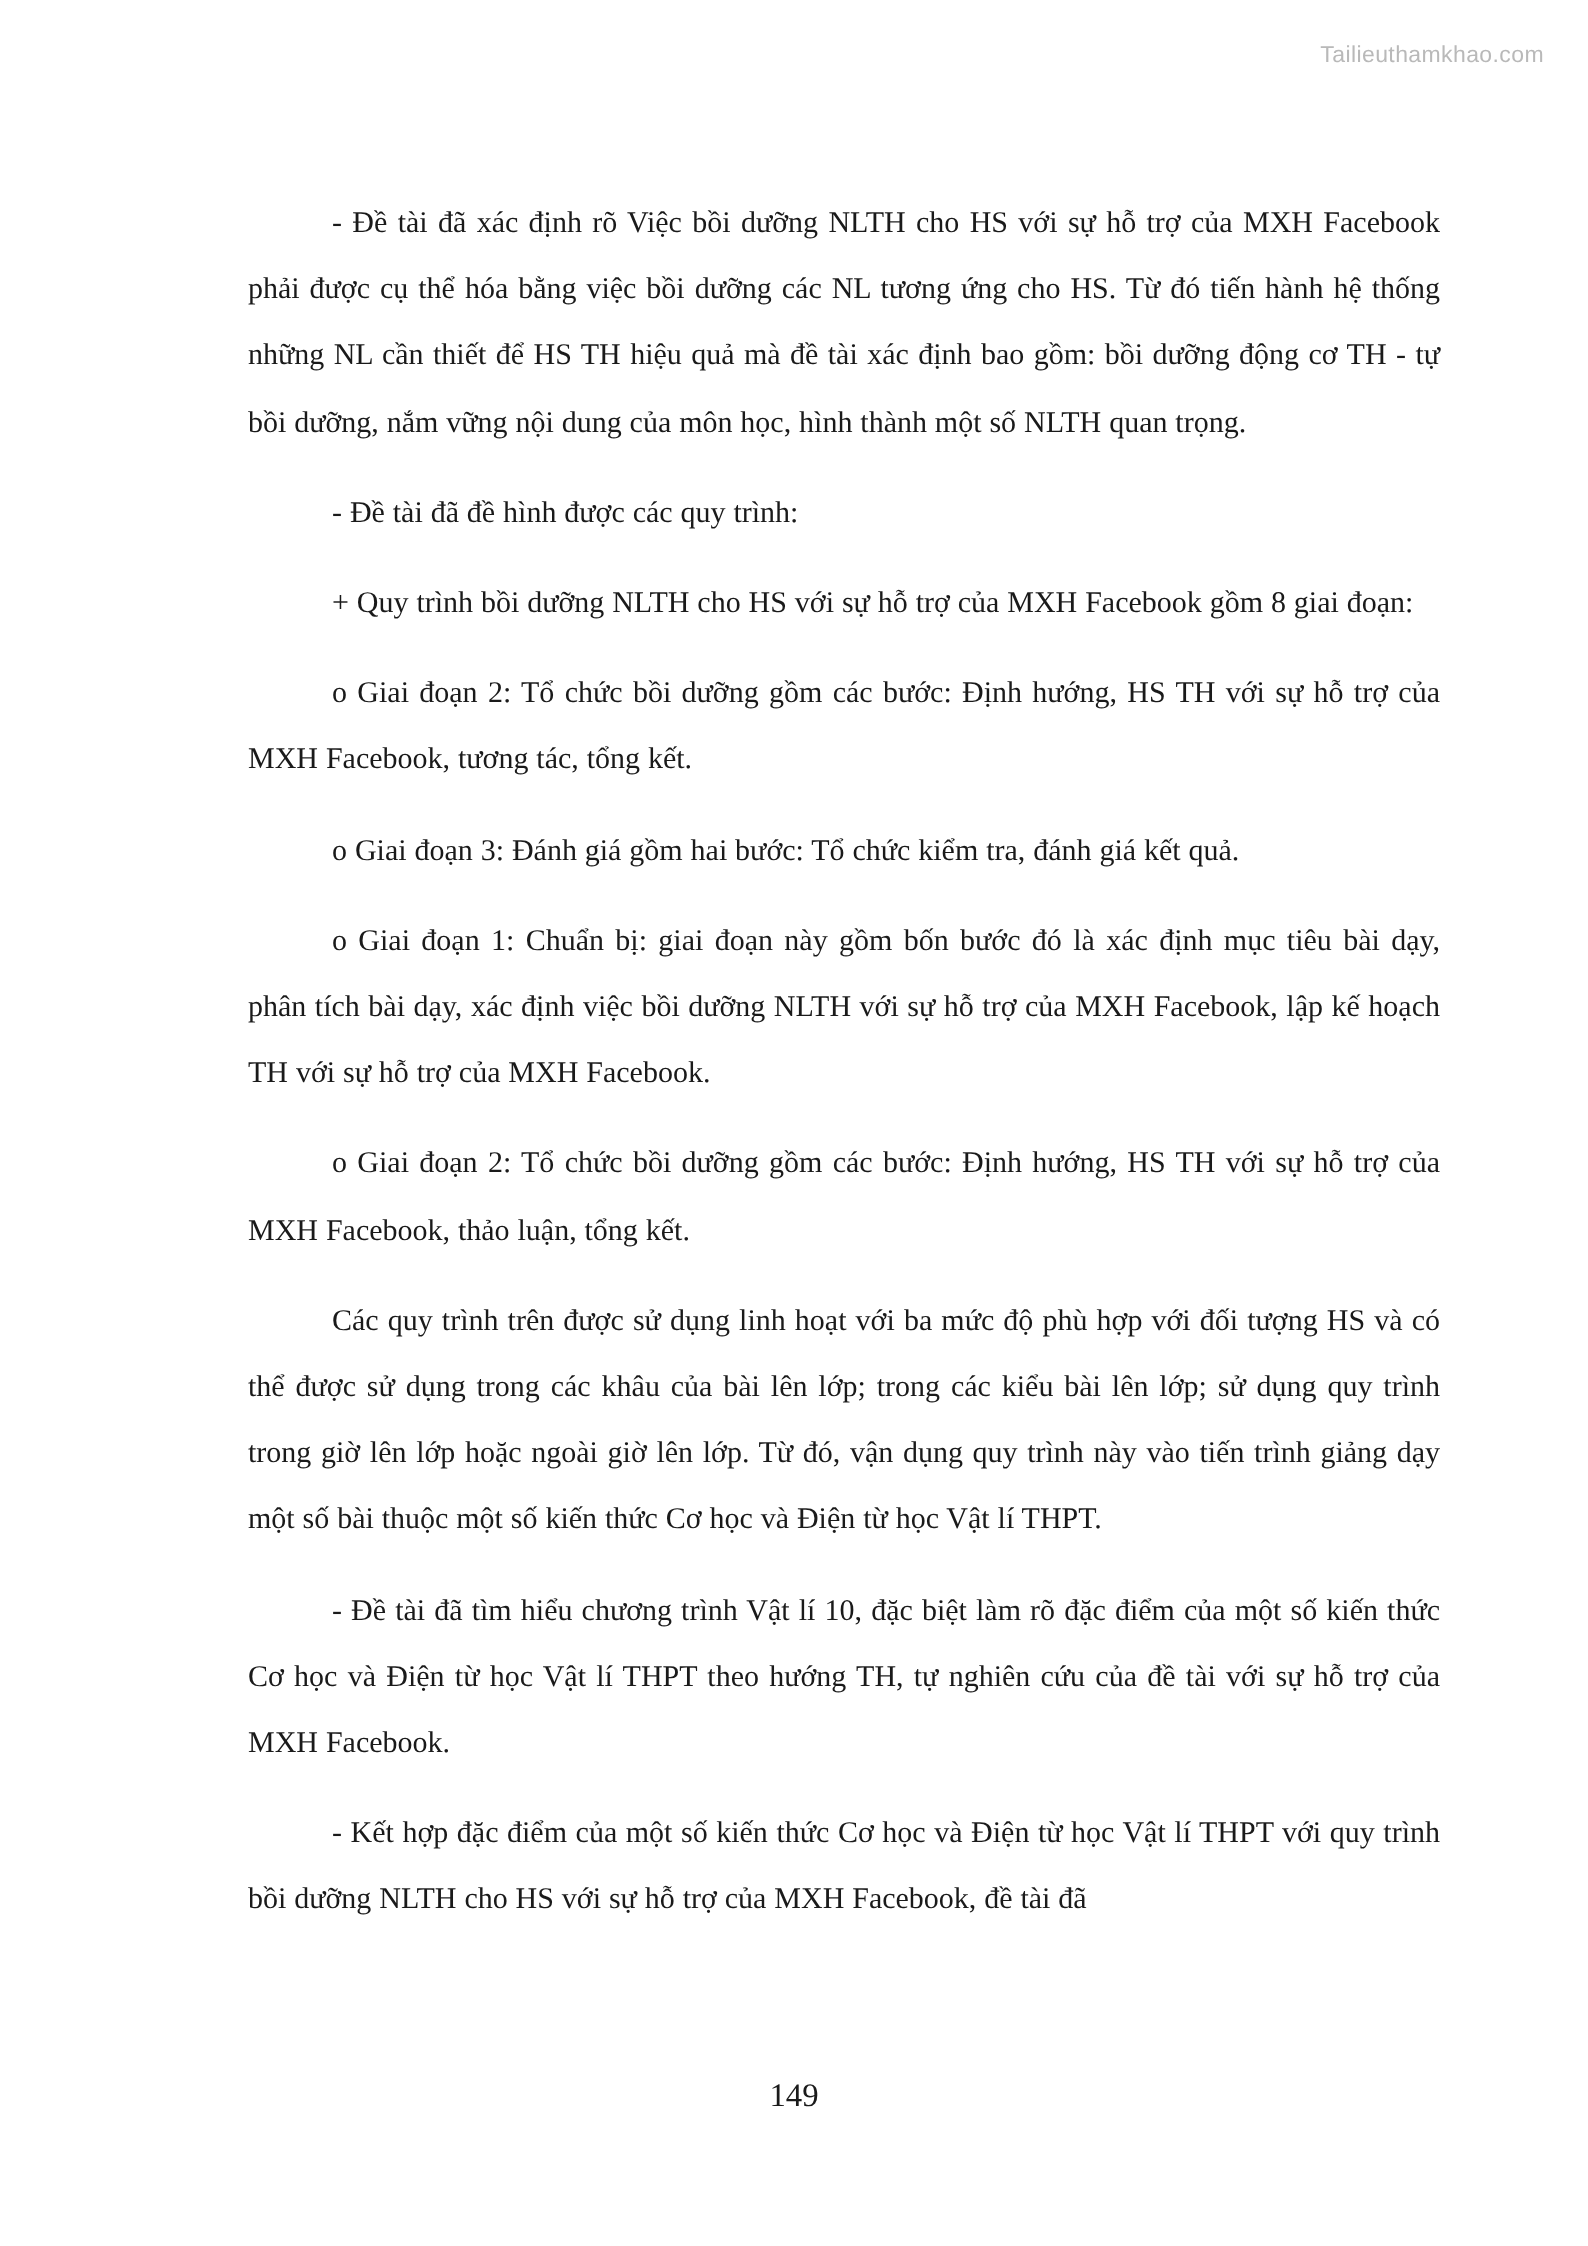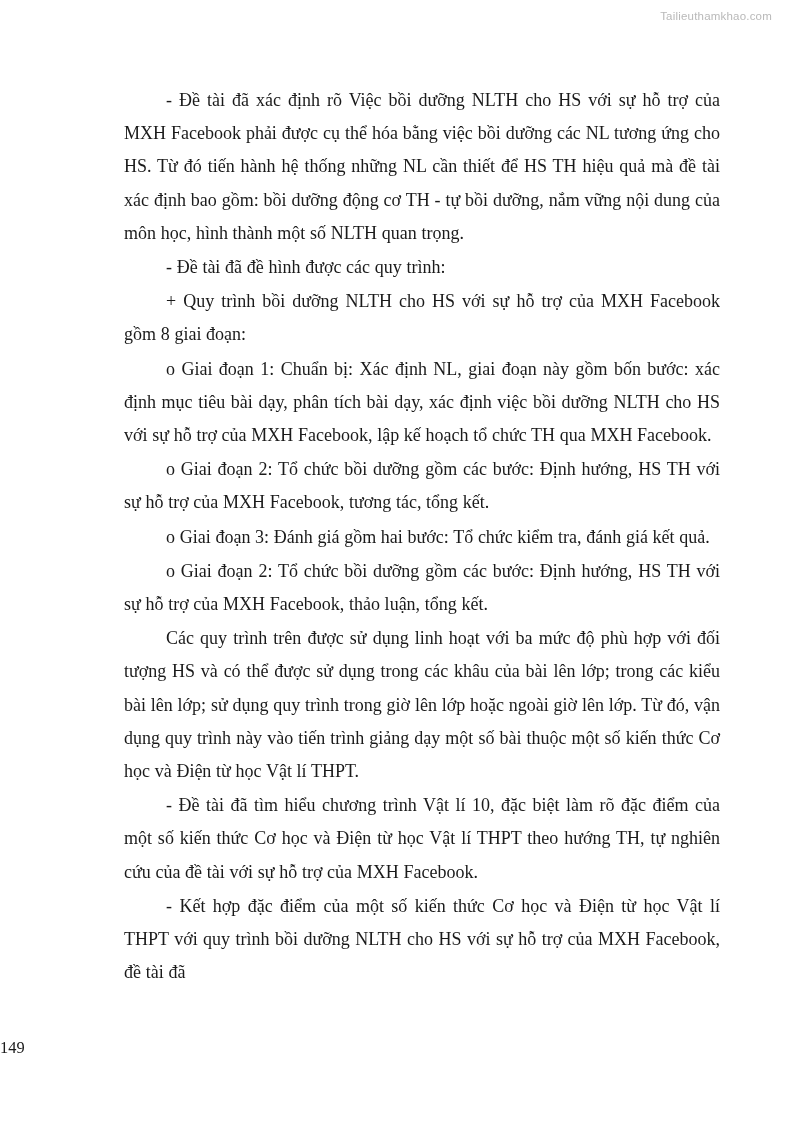--- a/index.html
+++ b/index.html
@@ -12,65 +12,65 @@
     width: 794px;
     height: 1123px;
     background: #ffffff;
     box-sizing: border-box;
     overflow: hidden;
     font-family: "Liberation Serif", "DejaVu Serif", serif;
     color: #1a1a1a;
   }
   .watermark {
     position: absolute;
-    top: 10px;
+    top: 22px;
     right: 22px;
     font-family: "Liberation Sans", sans-serif;
     font-size: 11.5px;
     color: #b9b9b9;
     letter-spacing: 0.2px;
   }
   .content {
     position: absolute;
     left: 124px;
     top: 84px;
     width: 596px;
   }
   p.para {
-    margin: 0 0 1px 0;
-    font-size: 18px;
+    margin: 12px 0 1px 0;
+    font-size: 15px;
     line-height: 33.2px;
     text-align: justify;
     text-justify: inter-word;
     text-indent: 42px;
     word-spacing: 0.2px;
   }
   .pagenum {
     position: absolute;
     left: 0;
     right: 0;
     top: 1038px;
-    text-align: left;
+    text-align: center;
     font-size: 16.4px;
   }
 </style>
 </head>
 <body>
 
 <div class="page">
 
   <div class="watermark">Tailieuthamkhao.com</div>
 
   <div class="content">
     <p class="para">- Đề tài đã xác định rõ Việc bồi dưỡng NLTH cho HS với sự hỗ trợ của MXH Facebook phải được cụ thể hóa bằng việc bồi dưỡng các NL tương ứng cho HS. Từ đó tiến hành hệ thống những NL cần thiết để HS TH hiệu quả mà đề tài xác định bao gồm: bồi dưỡng động cơ TH - tự bồi dưỡng, nắm vững nội dung của môn học, hình thành một số NLTH quan trọng.</p>
     <p class="para">- Đề tài đã đề hình được các quy trình:</p>
     <p class="para">+ Quy trình bồi dưỡng NLTH cho HS với sự hỗ trợ của MXH Facebook gồm 8 giai đoạn:</p>
-    <p class="para">o Giai đoạn 1: Chuẩn bị: Xác định NL, giai đoạn này gồm bốn bước: xác định mục tiêu bài dạy, phân tích bài dạy, xác định việc bồi dưỡng NLTH cho HS với sự hỗ trợ của MXH Facebook, lập kế hoạch tổ chức TH qua MXH Facebook.</p>
     <p class="para">o Giai đoạn 2: Tổ chức bồi dưỡng gồm các bước: Định hướng, HS TH với sự hỗ trợ của MXH Facebook, tương tác, tổng kết.</p>
     <p class="para">o Giai đoạn 3: Đánh giá gồm hai bước: Tổ chức kiểm tra, đánh giá kết quả.</p>
+    <p class="para">o Giai đoạn 1: Chuẩn bị: giai đoạn này gồm bốn bước đó là xác định mục tiêu bài dạy, phân tích bài dạy, xác định việc bồi dưỡng NLTH với sự hỗ trợ của MXH Facebook, lập kế hoạch TH với sự hỗ trợ của MXH Facebook.</p>
     <p class="para">o Giai đoạn 2: Tổ chức bồi dưỡng gồm các bước: Định hướng, HS TH với sự hỗ trợ của MXH Facebook, thảo luận, tổng kết.</p>
     <p class="para">Các quy trình trên được sử dụng linh hoạt với ba mức độ phù hợp với đối tượng HS và có thể được sử dụng trong các khâu của bài lên lớp; trong các kiểu bài lên lớp; sử dụng quy trình trong giờ lên lớp hoặc ngoài giờ lên lớp. Từ đó, vận dụng quy trình này vào tiến trình giảng dạy một số bài thuộc một số kiến thức Cơ học và Điện từ học Vật lí THPT.</p>
     <p class="para">- Đề tài đã tìm hiểu chương trình Vật lí 10, đặc biệt làm rõ đặc điểm của một số kiến thức Cơ học và Điện từ học Vật lí THPT theo hướng TH, tự nghiên cứu của đề tài với sự hỗ trợ của MXH Facebook.</p>
     <p class="para">- Kết hợp đặc điểm của một số kiến thức Cơ học và Điện từ học Vật lí THPT với quy trình bồi dưỡng NLTH cho HS với sự hỗ trợ của MXH Facebook, đề tài đã</p>
   </div>
 
   <div class="pagenum">149</div>
 
 </div>
 

